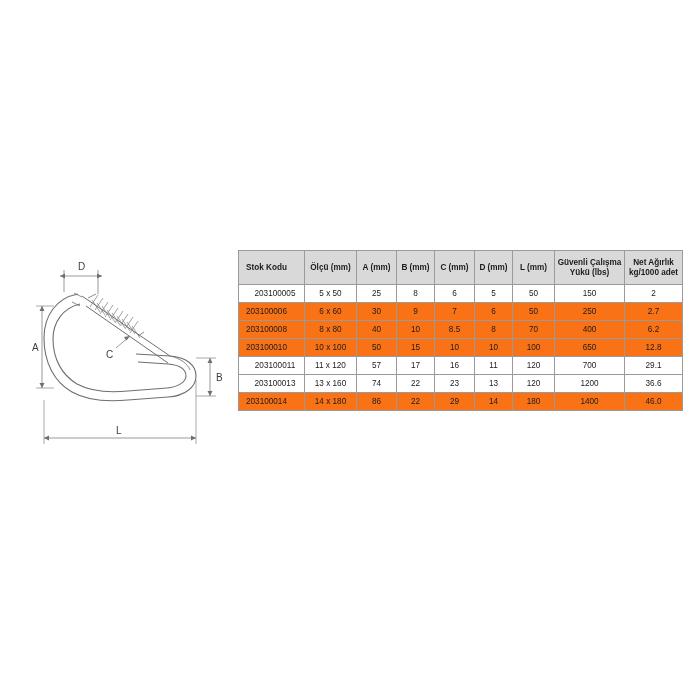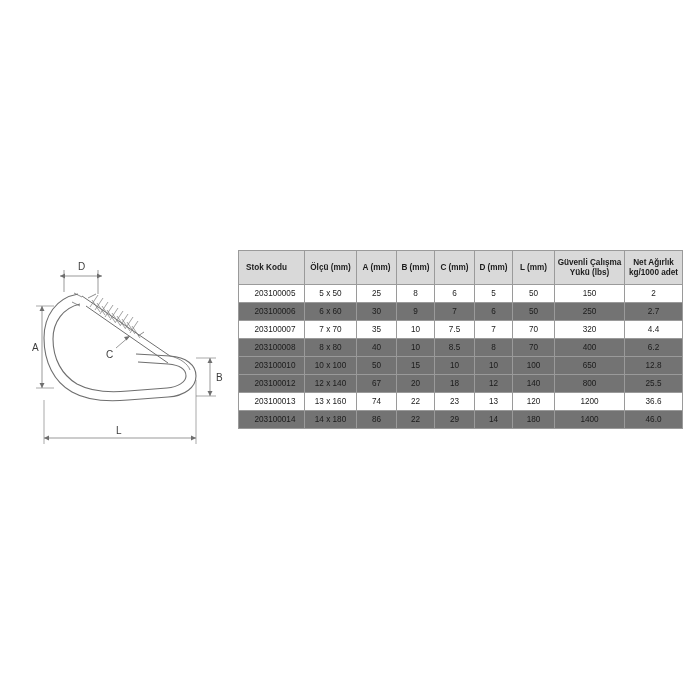--- a/index.html
+++ b/index.html
@@ -64,21 +64,21 @@
   }
   table.spec thead th.left-head {
     text-align: left;
     padding-left: 7px;
   }
   table.spec tbody td.code {
     text-align: left;
     padding-left: 7px;
   }
   table.spec tbody tr.odd td { background: #ffffff; text-align: center; }
-  table.spec tbody tr.even td { background: #737373; text-align: center; }
+  table.spec tbody tr.even td { background: #f97316; }
   table.spec tbody td.bold { font-weight: normal; }
 </style>
 </head>
 <body>
 
 <div id="sheet">
 
   <div id="drawing">
     <svg width="210" height="215" viewBox="0 0 210 215" xmlns="http://www.w3.org/2000/svg">
       <g stroke="#6f6f6f" fill="none" stroke-width="1.1">
@@ -208,31 +208,20 @@
           <td class="code">203100006</td>
           <td class="bold">6 x 60</td>
           <td>30</td>
           <td>9</td>
           <td>7</td>
           <td>6</td>
           <td>50</td>
           <td>250</td>
           <td>2.7</td>
         </tr>
-        <tr class="odd">
-          <td class="code">203100007</td>
-          <td class="bold">7 x 70</td>
-          <td>35</td>
-          <td>10</td>
-          <td>7.5</td>
-          <td>7</td>
-          <td>70</td>
-          <td>320</td>
-          <td>4.4</td>
-        </tr>
         <tr class="even">
           <td class="code">203100008</td>
           <td class="bold">8 x 80</td>
           <td>40</td>
           <td>10</td>
           <td>8.5</td>
           <td>8</td>
           <td>70</td>
           <td>400</td>
           <td>6.2</td>
@@ -241,30 +230,30 @@
           <td class="code">203100010</td>
           <td class="bold">10 x 100</td>
           <td>50</td>
           <td>15</td>
           <td>10</td>
           <td>10</td>
           <td>100</td>
           <td>650</td>
           <td>12.8</td>
         </tr>
-        <tr class="even">
-          <td class="code">203100012</td>
-          <td class="bold">12 x 140</td>
-          <td>67</td>
-          <td>20</td>
-          <td>18</td>
-          <td>12</td>
-          <td>140</td>
-          <td>800</td>
-          <td>25.5</td>
+        <tr class="odd">
+          <td class="code">203100011</td>
+          <td class="bold">11 x 120</td>
+          <td>57</td>
+          <td>17</td>
+          <td>16</td>
+          <td>11</td>
+          <td>120</td>
+          <td>700</td>
+          <td>29.1</td>
         </tr>
         <tr class="odd">
           <td class="code">203100013</td>
           <td class="bold">13 x 160</td>
           <td>74</td>
           <td>22</td>
           <td>23</td>
           <td>13</td>
           <td>120</td>
           <td>1200</td>

